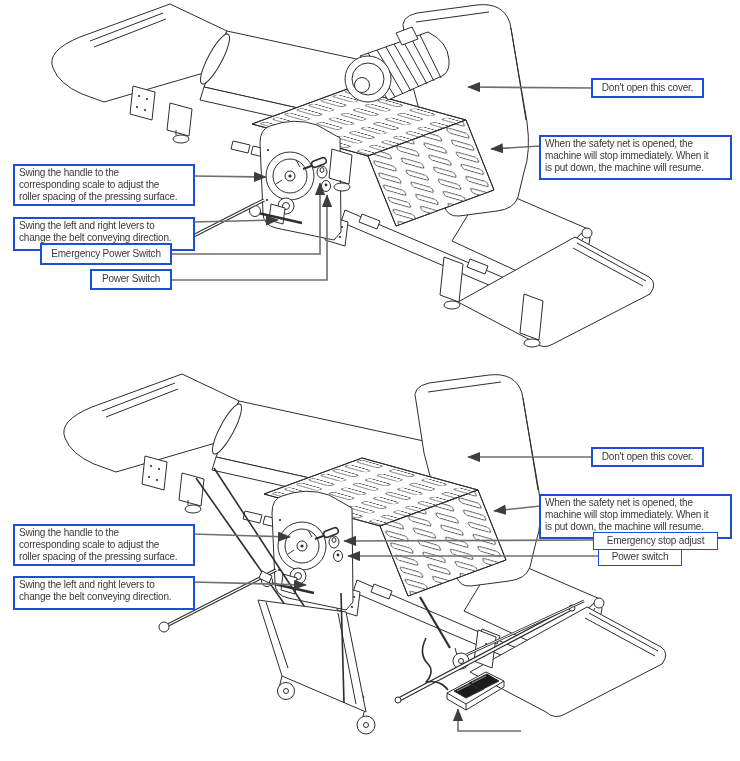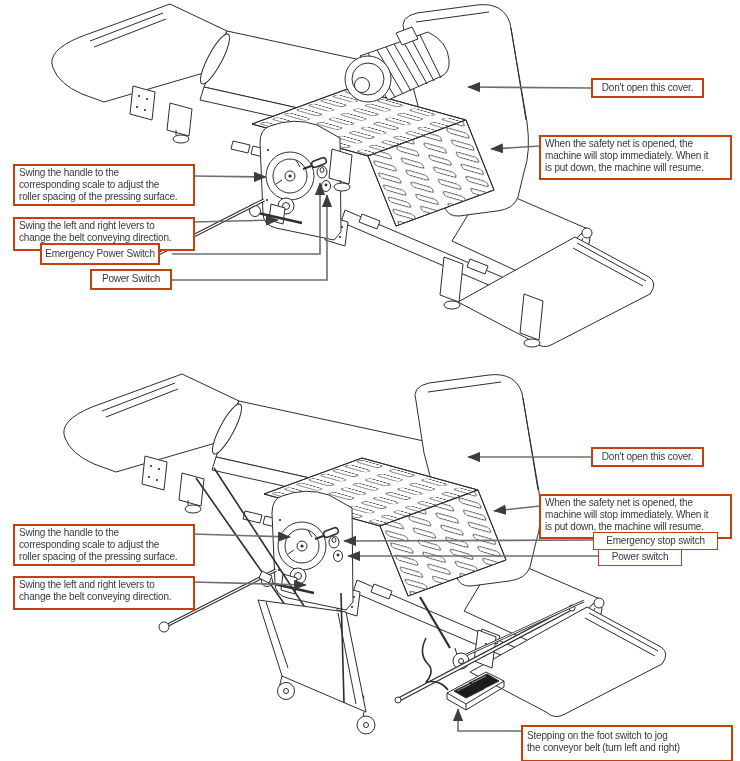--- a/index.html
+++ b/index.html
@@ -1,19 +1,19 @@
 <!DOCTYPE html>
 <html><head>
 <meta charset="utf-8">
 <style>
   html,body{margin:0;padding:0;background:#ffffff;}
   #stage{position:relative;width:740px;height:761px;background:#fff;overflow:hidden;
          font-family:"Liberation Sans",sans-serif;}
   svg{position:absolute;left:0;top:0;}
-  .callout{position:absolute;box-sizing:border-box;border:2px solid #c2410c;background:#fff;
+  .callout{position:absolute;box-sizing:border-box;border:2px solid #1d4ed8;background:#fff;
            color:#3a3a3a;font-size:10px;letter-spacing:-0.2px;line-height:12px;
            padding:1px 4px 2px 4px;}
   .multi{white-space:pre;margin-top:11px;}
   .single{display:flex;align-items:center;justify-content:center;text-align:center;white-space:nowrap;}
   .thin{border-width:1.5px;}
 </style>
 </head>
 <body>
 
 <div id="stage">
@@ -237,21 +237,21 @@
   </g>
 </svg>
 
 <div class="callout multi" style="left:13px;top:153px;width:182px;height:42px;">Swing the handle to the
 corresponding scale to adjust the
 roller spacing of the pressing surface.</div>
 
 <div class="callout multi" style="left:13px;top:206px;width:182px;height:34px;">Swing the left and right levers to
 change the belt conveying direction.</div>
 
-<div class="callout single" style="left:40px;top:243px;width:120px;height:22px;">Emergency Power Switch</div>
+<div class="callout single" style="left:40px;top:243px;width:132px;height:22px;">Emergency Power Switch</div>
 
 <div class="callout single" style="left:90px;top:269px;width:82px;height:21px;">Power Switch</div>
 
 <div class="callout single" style="left:591px;top:78px;width:113px;height:20px;">Don't open this cover.</div>
 
 <div class="callout multi" style="left:539px;top:124px;width:193px;height:45px;">When the safety net is opened, the
 machine will stop immediately. When it
 is put down, the machine will resume.</div>
 
 <div class="callout multi" style="left:13px;top:513px;width:182px;height:42px;">Swing the handle to the
@@ -260,20 +260,18 @@
 
 <div class="callout multi" style="left:13px;top:565px;width:182px;height:34px;">Swing the left and right levers to
 change the belt conveying direction.</div>
 
 <div class="callout single" style="left:591px;top:447px;width:113px;height:20px;">Don't open this cover.</div>
 
 <div class="callout multi" style="left:539px;top:483px;width:193px;height:45px;">When the safety net is opened, the
 machine will stop immediately. When it
 is put down, the machine will resume.</div>
 
-<div class="callout single thin" style="left:593px;top:532px;width:125px;height:18px;">Emergency stop switch</div>
+<div class="callout single thin" style="left:593px;top:532px;width:125px;height:18px;">Emergency stop adjust</div>
 
 <div class="callout single thin" style="left:598px;top:549px;width:84px;height:17px;">Power switch</div>
 
-<div class="callout multi" style="left:521px;top:714px;width:212px;height:37px;padding-top:3px;">Stepping on the foot switch to jog
-the conveyor belt (turn left and right)</div>
 
 </div>
 
 </body></html>

